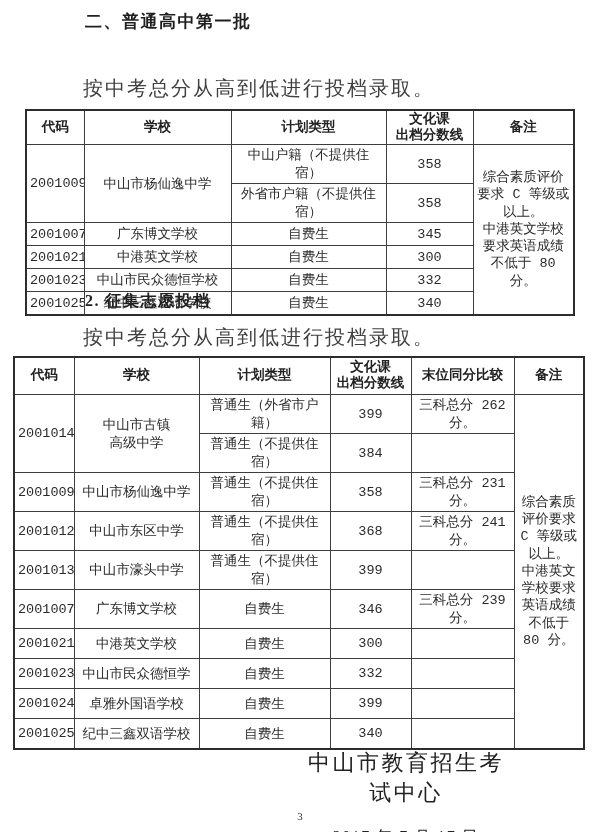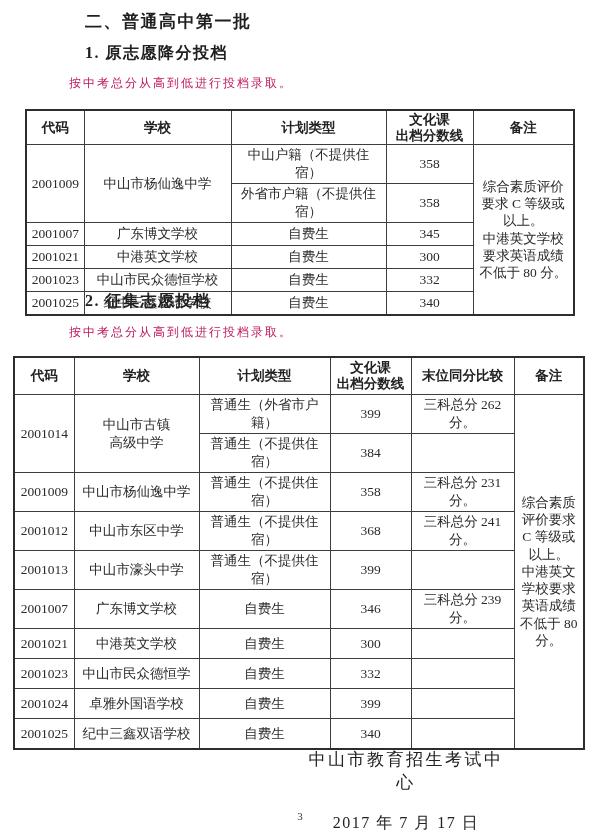--- a/index.html
+++ b/index.html
@@ -23,30 +23,31 @@
   .sub-title {
     position: absolute;
     left: 85px;
     font-weight: bold;
     font-size: 16px;
     letter-spacing: 1.5px;
     color: #202020;
   }
   .desc {
     position: absolute;
-    left: 69px;
-    font-size: 12px;
+    left: 83px;
+    font-size: 20px;
     letter-spacing: 2px;
-    color: #be185d;
+    color: #404040;
   }
   table.doc-table {
     position: absolute;
     border-collapse: collapse;
     table-layout: fixed;
     border: 2px solid #2d2d2d;
+    font-family: Liberation Mono, monospace;
   }
   table.doc-table th, table.doc-table td {
     border: 1px solid #3d3d3d;
     text-align: center;
     vertical-align: middle;
     padding: 1px 3px;
     overflow: hidden;
   }
   table.doc-table th {
     font-weight: bold;
@@ -75,21 +76,21 @@
   td.code { font-size: 12.5px; }
   td.tie { font-size: 13px; }
   .footer-block {
     position: absolute;
     left: 306px;
     top: 748px;
     width: 200px;
     text-align: center;
   }
   .footer-org {
-    font-size: 17px;
+    font-size: 22px;
     letter-spacing: 2.5px;
     color: #222222;
   }
   .footer-date {
     margin-top: 19px;
     font-size: 16px;
     letter-spacing: 1.5px;
     color: #222222;
   }
   .page-num {
@@ -101,21 +102,20 @@
     font-size: 11px;
     color: #333333;
   }
 </style>
 </head>
 <body>
 
 <div class="page">
 
   <div class="sec-title" style="top:10px;">二、普通高中第一批</div>
-  <div class="sub-title" style="top:43px;">1. 原志愿降分投档</div>
   <div class="desc" style="top:75px;">按中考总分从高到低进行投档录取。</div>
 
   <table id="table1" class="doc-table" style="left:25px; top:109px; width:548px;">
     <colgroup>
       <col style="width:58px">
         <col style="width:147px">
         <col style="width:155px">
         <col style="width:87px">
         <col style="width:101px">
     </colgroup>

